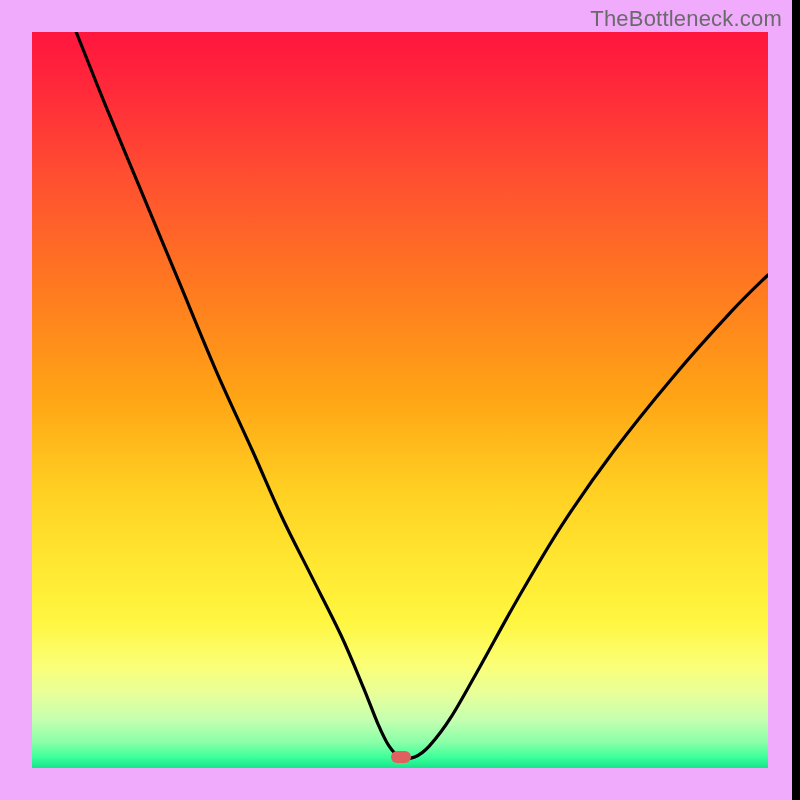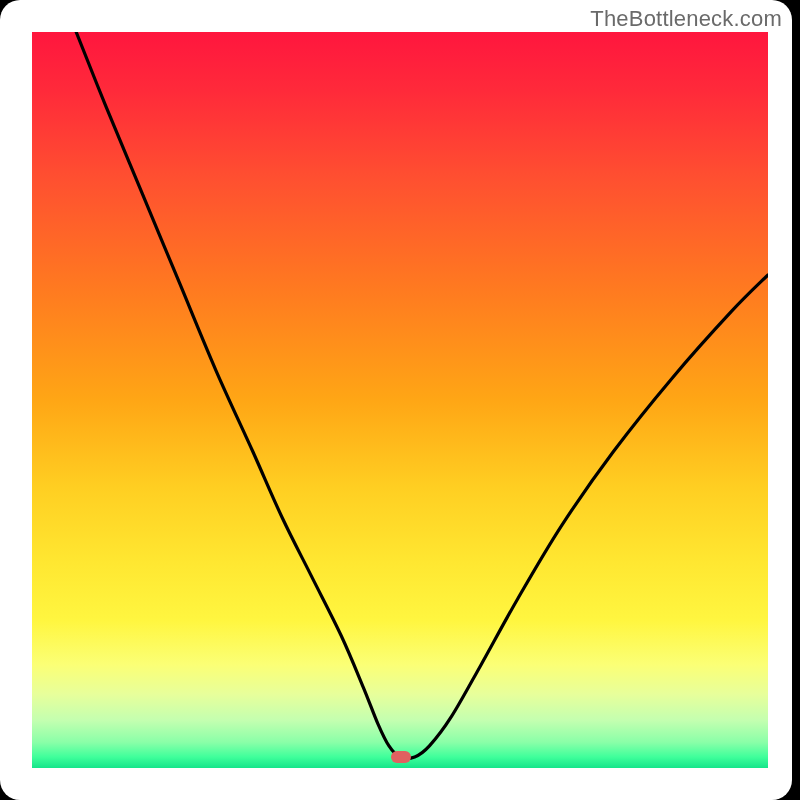--- a/index.html
+++ b/index.html
@@ -8,22 +8,21 @@
     width: 800px;
     height: 800px;
     background: #000;
     overflow: hidden;
     font-family: Arial, Helvetica, sans-serif;
   }
   .stage {
     position: relative;
     width: 792px;
     height: 800px;
-    background: #ffffff;
-    border-radius: 20px;
+    background: #f0abfc;
   }
   .plot {
     position: absolute;
     left: 32px;
     top: 32px;
     width: 736px;
     height: 736px;
     overflow: hidden;
   }
   .gradient {

